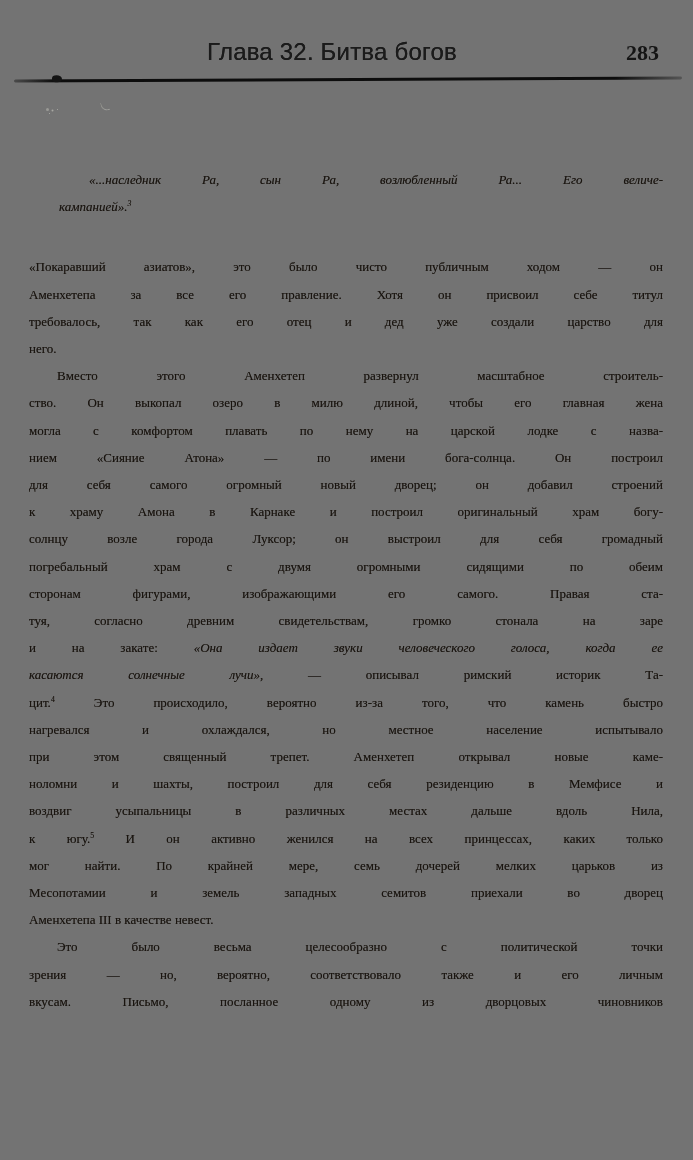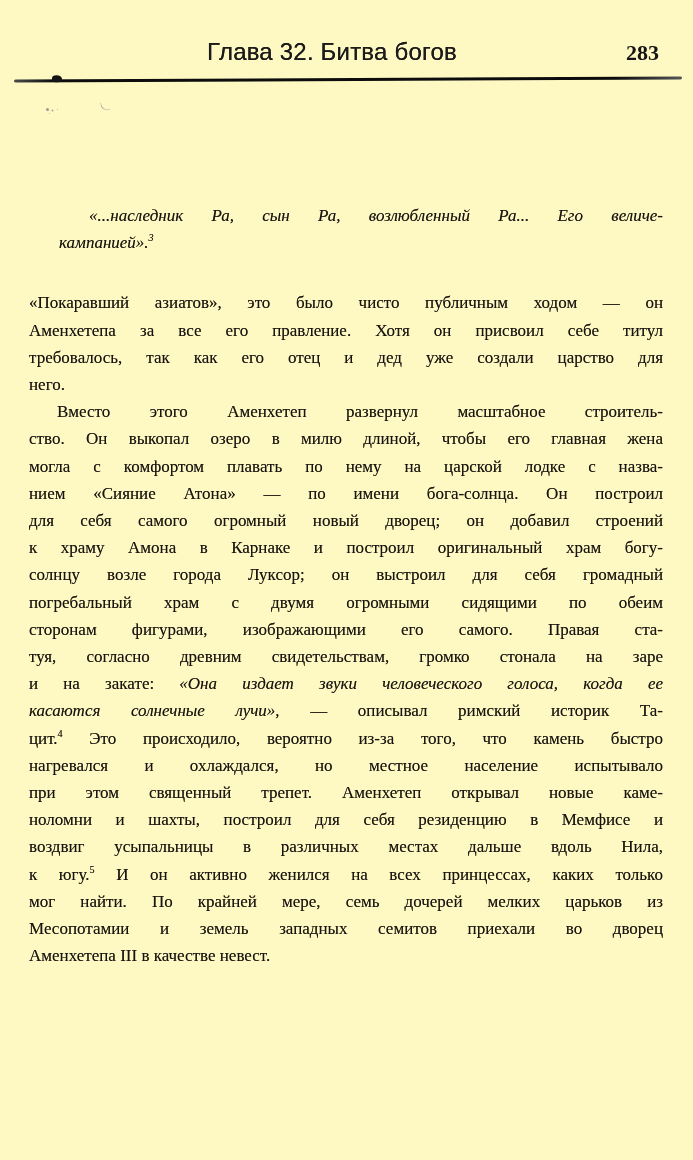--- a/index.html
+++ b/index.html
@@ -4,21 +4,21 @@
 <style>
   html,body { margin:0; padding:0; }
   body {
     width:693px; height:1160px;
     background:#e9e9e7;
     font-family:"Liberation Serif", serif;
   }
   .page {
     position:relative;
     width:693px; height:1160px;
-    background:#fef9c3;
+    background:#737373;
     overflow:hidden;
     color:#18130e;
   }
   
   .chapter-title {
     position:absolute; top:38px; left:0; width:664px;
     text-align:center;
     font-family:"Liberation Sans", sans-serif;
     font-size:24px; font-weight:500;
     letter-spacing:0.2px;
@@ -46,24 +46,23 @@
   
   .artifact { position:absolute; pointer-events:none; }
   .a1 { left:46px; top:108px; width:3px; height:3px; background:#9a9a96; border-radius:50%;
         box-shadow:5px 1px 0 -0.5px #a8a8a2, 10px 0 0 -1px #b0b0aa, 2px 4px 0 -1px #b5b5af; }
   .a2 { left:101px; top:102px; width:7px; height:8px;
         border-left:1.5px solid #9c9c96; border-bottom:1.5px solid #b0b0aa;
         border-radius:0 0 0 80%; transform:rotate(-15deg); opacity:.8; }
   
   .text {
     position:absolute; left:29px; top:166px; width:634px;
-    font-size:17px; line-height:27.2px;
+    font-size:13px; line-height:27.2px;
     color:#19140f;
     text-shadow:0 0 0.4px rgba(25,20,15,.55);
-    margin-top:36px;
   }
   .line {
     text-align:justify;
     text-align-last:justify;
     overflow:hidden;
     white-space:normal;
   }
   .line.last { text-align-last:left; }
   .block.para .line.first  { text-indent:28px; }
   .block.quote { padding-left:30px; margin-bottom:33px; font-style:italic; }
@@ -107,14 +106,19 @@
         <div class="line"><span>цит.</span><sup>4</sup><span> Это происходило, вероятно из-за того, что камень быстро</span></div>
         <div class="line"><span>нагревался и охлаждался, но местное население испытывало</span></div>
         <div class="line"><span>при этом священный трепет. Аменхетеп открывал новые каме-</span></div>
         <div class="line"><span>ноломни и шахты, построил для себя резиденцию в Мемфисе и</span></div>
         <div class="line"><span>воздвиг усыпальницы в различных местах дальше вдоль Нила,</span></div>
         <div class="line"><span>к югу.</span><sup>5</sup><span> И он активно женился на всех принцессах, каких только</span></div>
         <div class="line"><span>мог найти. По крайней мере, семь дочерей мелких царьков из</span></div>
         <div class="line"><span>Месопотамии и земель западных семитов приехали во дворец</span></div>
         <div class="line last"><span>Аменхетепа III в качестве невест.</span></div>
       </div>
+      <div class="block para">
+        <div class="line first"><span>Это было весьма целесообразно с политической точки</span></div>
+        <div class="line"><span>зрения — но, вероятно, соответствовало также и его личным</span></div>
+        <div class="line"><span>вкусам. Письмо, посланное одному из дворцовых чиновников</span></div>
+      </div>
     </div>
 </div>
 
 </body></html>

